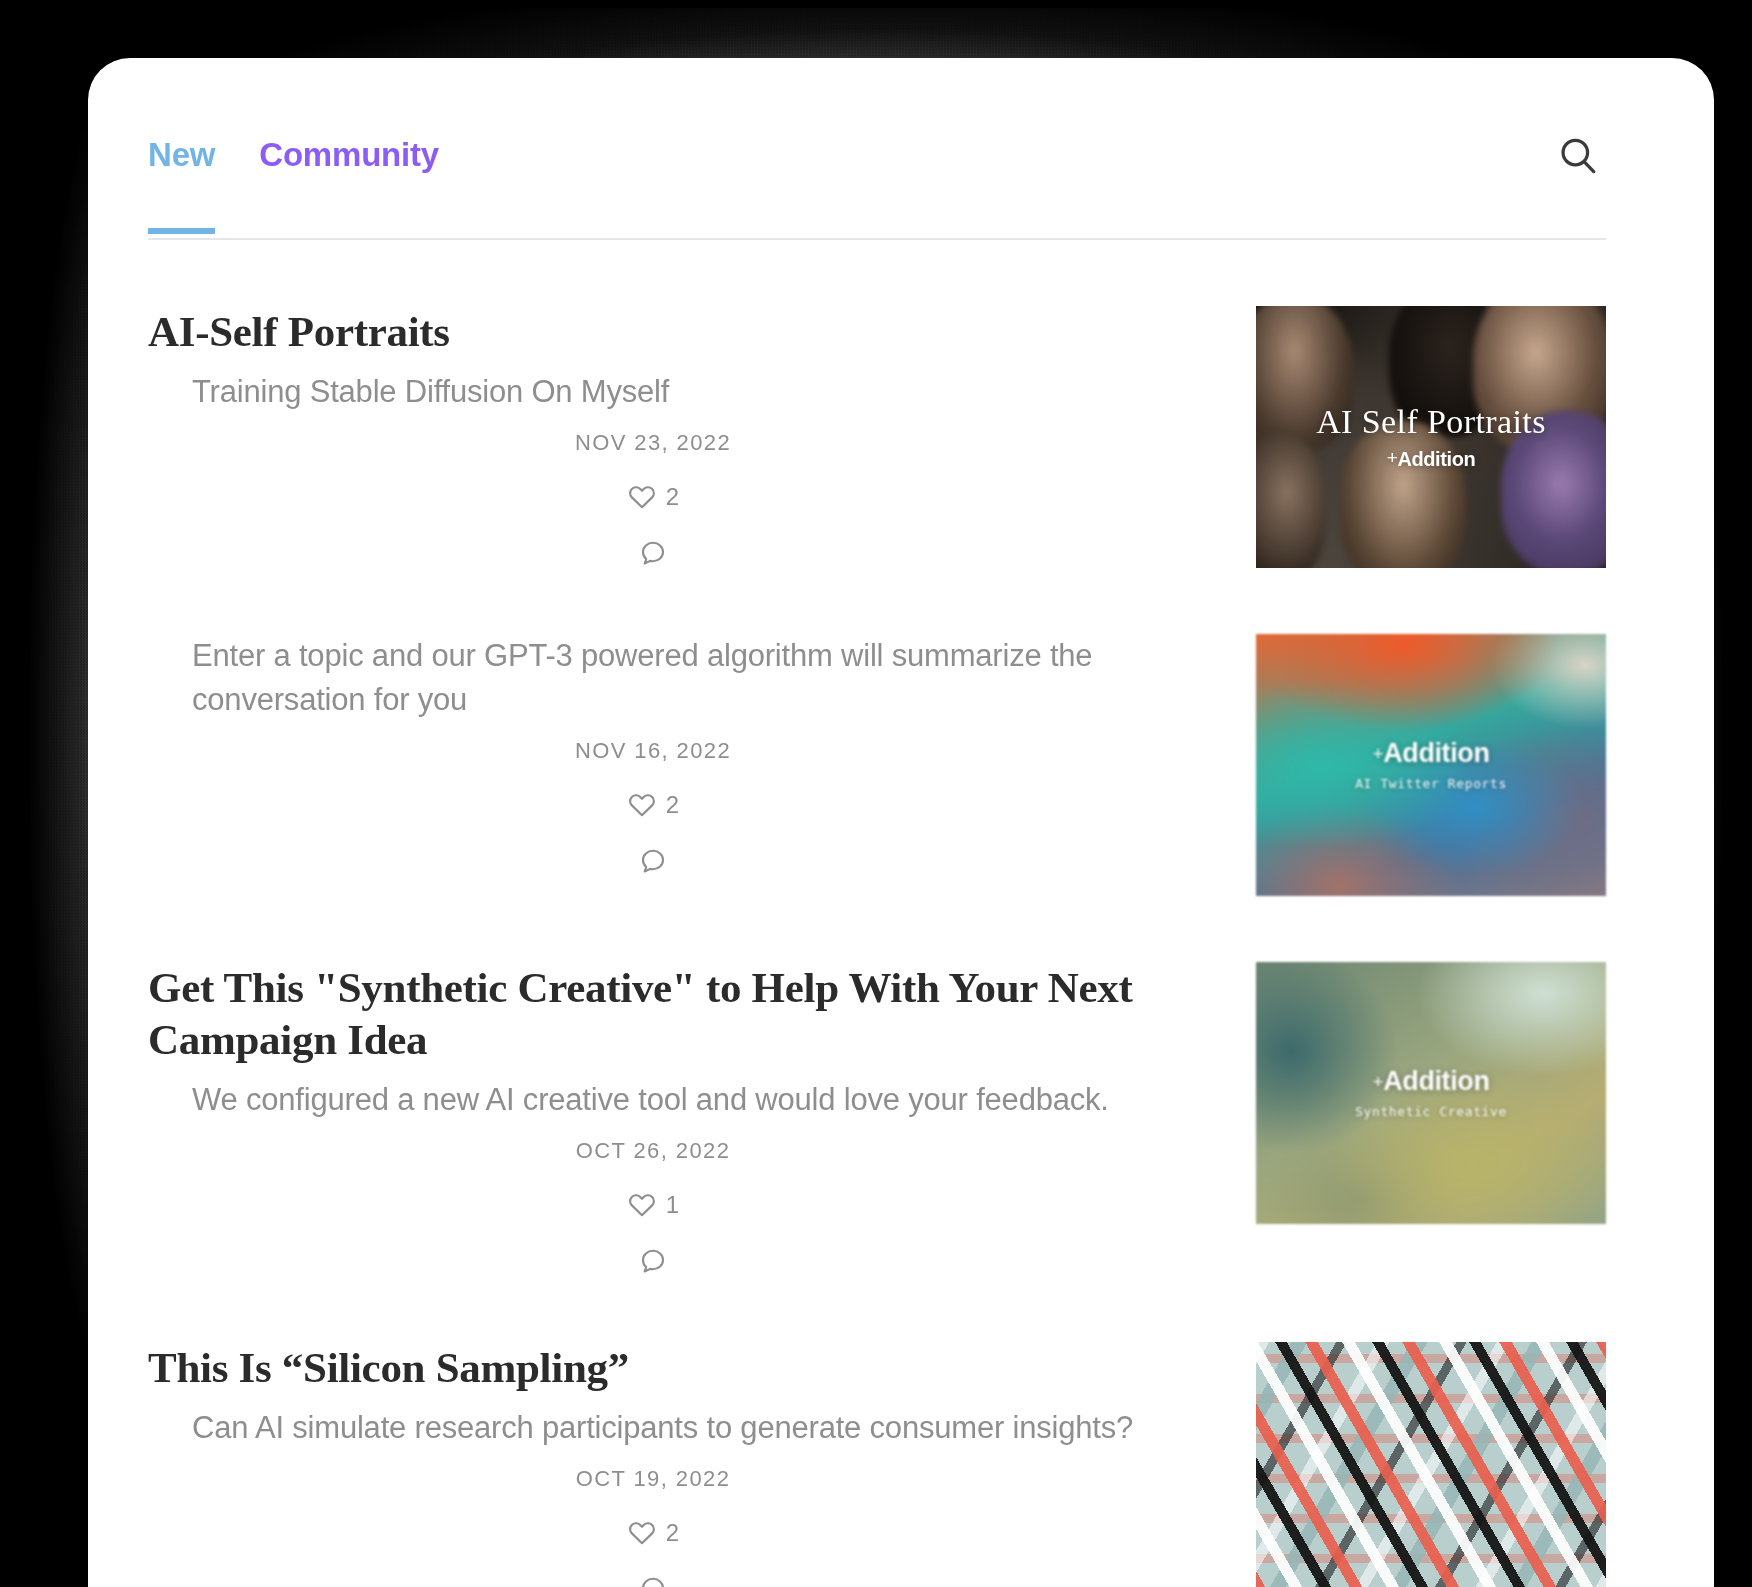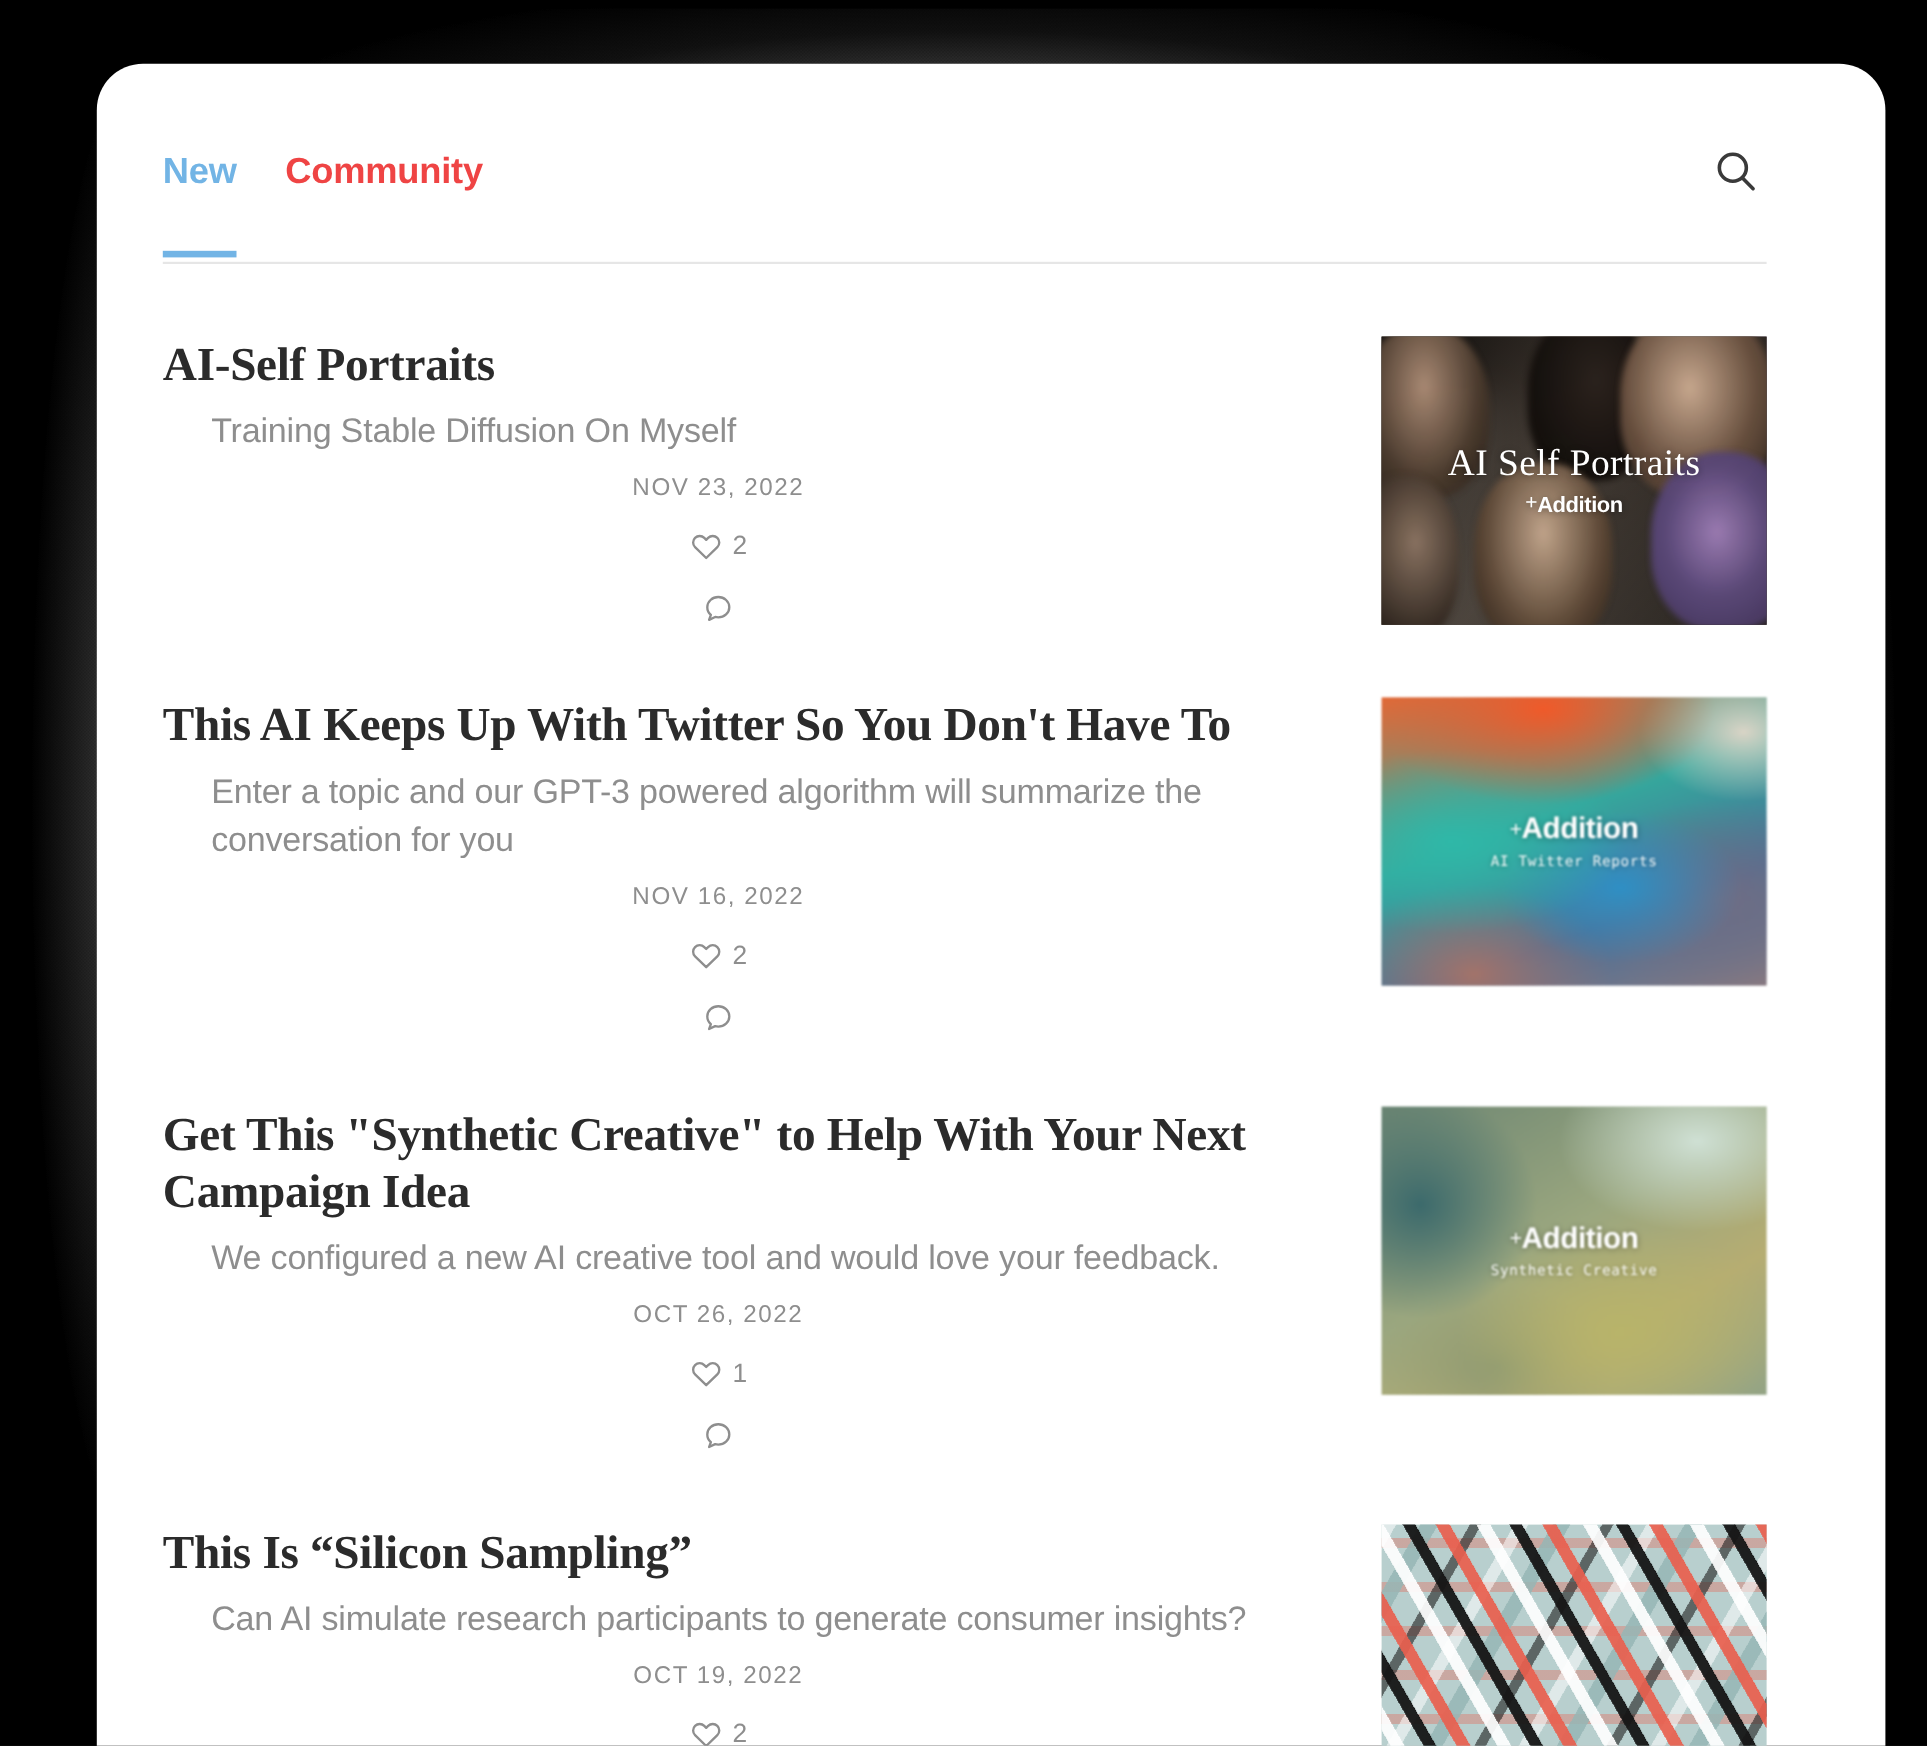--- a/index.html
+++ b/index.html
@@ -110,21 +110,21 @@
   .tabs {
     display: flex;
     align-items: baseline;
     gap: 44px;
   }
   .tab {
     position: relative;
     font-size: 33px;
     font-weight: 700;
     letter-spacing: -0.2px;
-    color: #ef4444;
+    color: #8b5cf6;
     padding-bottom: 58px;
     cursor: pointer;
     white-space: nowrap;
   }
   .tab.active { color: #72b4e5; }
   .tab.active::after {
     content: "";
     position: absolute;
     left: 0;
     bottom: -2px;
@@ -386,21 +386,20 @@
               <div class="thumb-serif-title">AI Self Portraits</div>
               <div class="thumb-brand" style="font-size:20px;margin-top:8px;">
                 <span class="plus">+</span><span>Addition</span>
               </div>
             </div>
           </div>
         </div>
 
         <div class="article">
           <div class="article-text">
-            <div class="article-title">This AI Keeps Up With Twitter So You Don't Have To</div>
             <div class="article-subtitle">Enter a topic and our GPT-3 powered algorithm will summarize the conversation for you</div>
             <div class="article-meta">
               <span class="meta-date">NOV 16, 2022</span>
               <span class="meta-stat">
                 <span>
                   <svg width="30" height="30" viewBox="0 0 24 24" fill="none" stroke="#8e8e8e" stroke-width="1.7" stroke-linejoin="round">
                     <path d="M12 20.2 3.9 12.3a4.7 4.7 0 0 1 0-6.7 4.7 4.7 0 0 1 6.7 0l1.4 1.4 1.4-1.4a4.7 4.7 0 0 1 6.7 0 4.7 4.7 0 0 1 0 6.7z"></path>
                   </svg>
                 </span>
                 <span class="meta-count">2</span>

